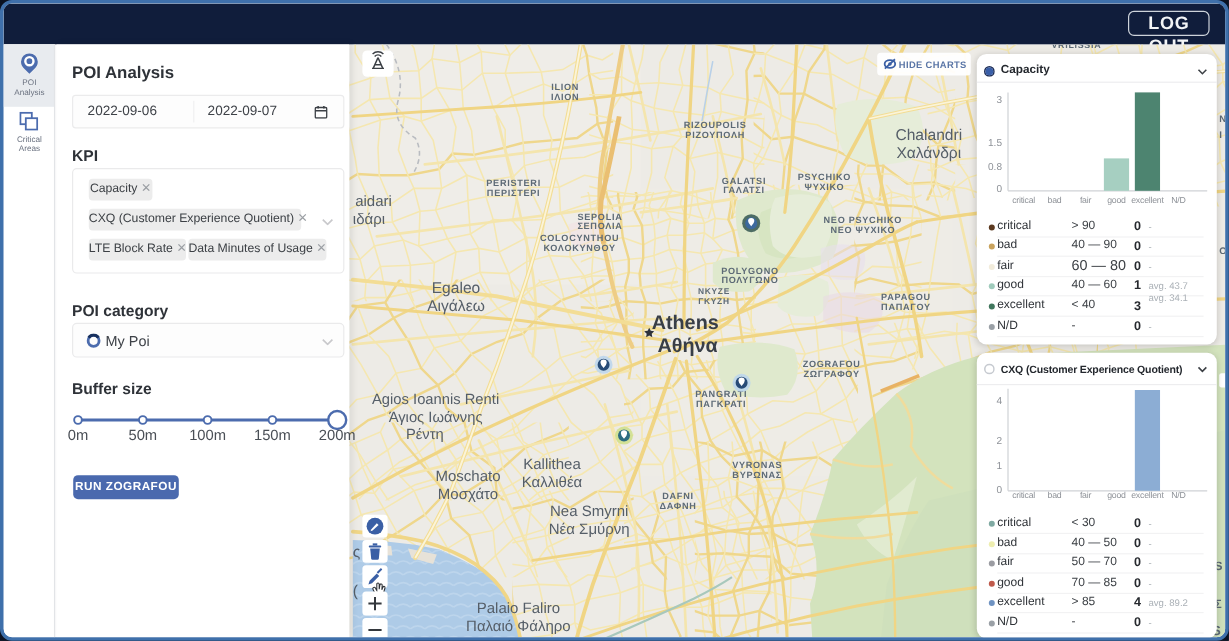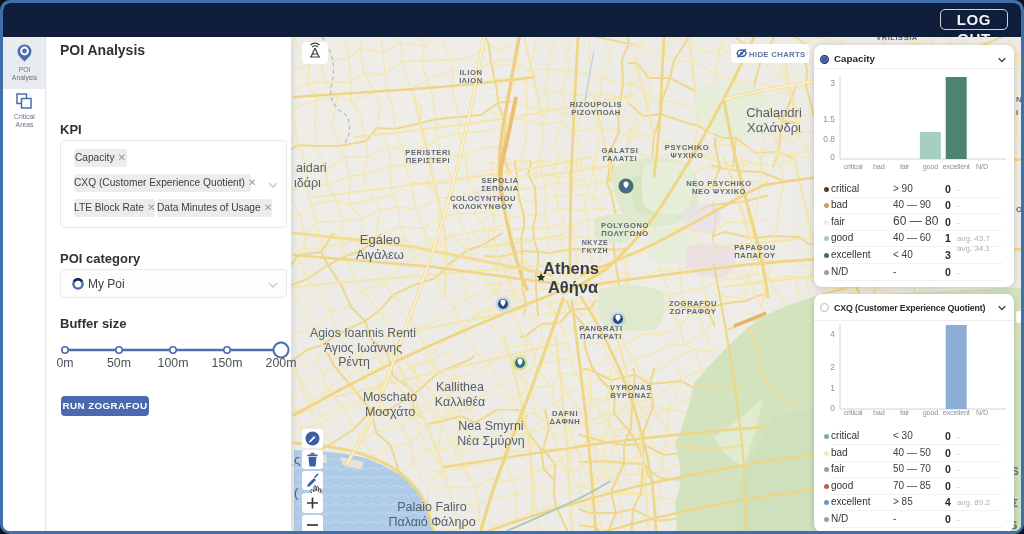--- a/index.html
+++ b/index.html
@@ -27,21 +27,31 @@
       </div>
 <div style="padding:4px 0 6px 0">
 <svg width="16" height="16" viewBox="0 0 16 16" style="display:block;margin:0 auto">
           <rect x="1" y="1" width="9.5" height="9.5" fill="none" stroke="#4c6cae" stroke-width="1.5"></rect>
           <rect x="5.5" y="5.5" width="9.5" height="9.5" fill="#fff" stroke="#4c6cae" stroke-width="1.5"></rect>
         </svg>
 <div class="item" style="margin-top:4px">Critical<br>Areas</div>
       </div>
 </div>
 <div class="panel">
-<div class="lbl" style="position:absolute;left:13px;top:5px;font-size:14px">POI Analysis</div>
+<div class="lbl" style="position:absolute;left:13px;top:15px;font-size:14px">POI Analysis</div>
+<div style="position:absolute;left:13px;top:42px;width:227px;height:28px;border:1px solid #ebebec;border-radius:3px;background:#fdfdfd">
+<div style="position:absolute;left:12px;top:0;font-size:11.3px;color:#3e4248;line-height:27px">2022-09-06</div>
+        <div style="position:absolute;left:100px;top:4px;bottom:4px;width:1px;background:#efeff0"></div>
+<div style="position:absolute;left:112px;top:0;font-size:11.3px;color:#3e4248;line-height:27px">2022-09-07</div>
+<svg width="11" height="11" viewBox="0 0 12 12" style="position:absolute;right:13px;top:8px">
+          <rect x="0.7" y="1.7" width="10.6" height="9.6" rx="1.2" fill="none" stroke="#3c4046" stroke-width="1.4"></rect>
+          <path d="M0.7,4.6 L11.3,4.6" stroke="#3c4046" stroke-width="1.4"></path>
+          <path d="M3.4,0.4 L3.4,2.6 M8.6,0.4 L8.6,2.6" stroke="#3c4046" stroke-width="1.4"></path>
+        </svg>
+</div>
 <div class="lbl" style="position:absolute;left:13px;top:85px">KPI</div>
 <div style="position:absolute;left:13px;top:103px;width:227px;height:88px;border:1px solid #eaeaeb;border-radius:4px;background:#fff">
 <div style="position:absolute;left:13px;top:8px;width:53px;height:18px;background:#ececec;border-radius:3px;font-size:10.2px;color:#3c4045;line-height:18px;text-align:center;white-space:nowrap">Capacity<span style="color:#9a9ea3;margin-left:3px">✕</span></div>
 <div style="position:absolute;left:13px;top:33px;width:177px;height:18px;background:#ececec;border-radius:3px;font-size:10.2px;color:#3c4045;line-height:18px;text-align:left;white-space:nowrap">CXQ (Customer Experience Quotient)<span style="color:#9a9ea3;margin-left:3px">✕</span></div>
 <div style="position:absolute;left:13px;top:58px;width:81px;height:18px;background:#ececec;border-radius:3px;font-size:10.2px;color:#3c4045;line-height:18px;text-align:center;white-space:nowrap">LTE Block Rate<span style="color:#9a9ea3;margin-left:3px">✕</span></div>
 <div style="position:absolute;left:96px;top:58px;width:115px;height:18px;background:#ececec;border-radius:3px;font-size:10.2px;color:#3c4045;line-height:18px;text-align:center;white-space:nowrap">Data Minutes of Usage<span style="color:#9a9ea3;margin-left:3px">✕</span></div>
 <svg width="10" height="6" viewBox="0 0 10 6" style="position:absolute;right:8px;top:41px">
           <path d="M1,1 L5,5 L9,1" stroke="#c9c9cc" stroke-width="1.4" fill="none"></path>
         </svg>
 </div>

